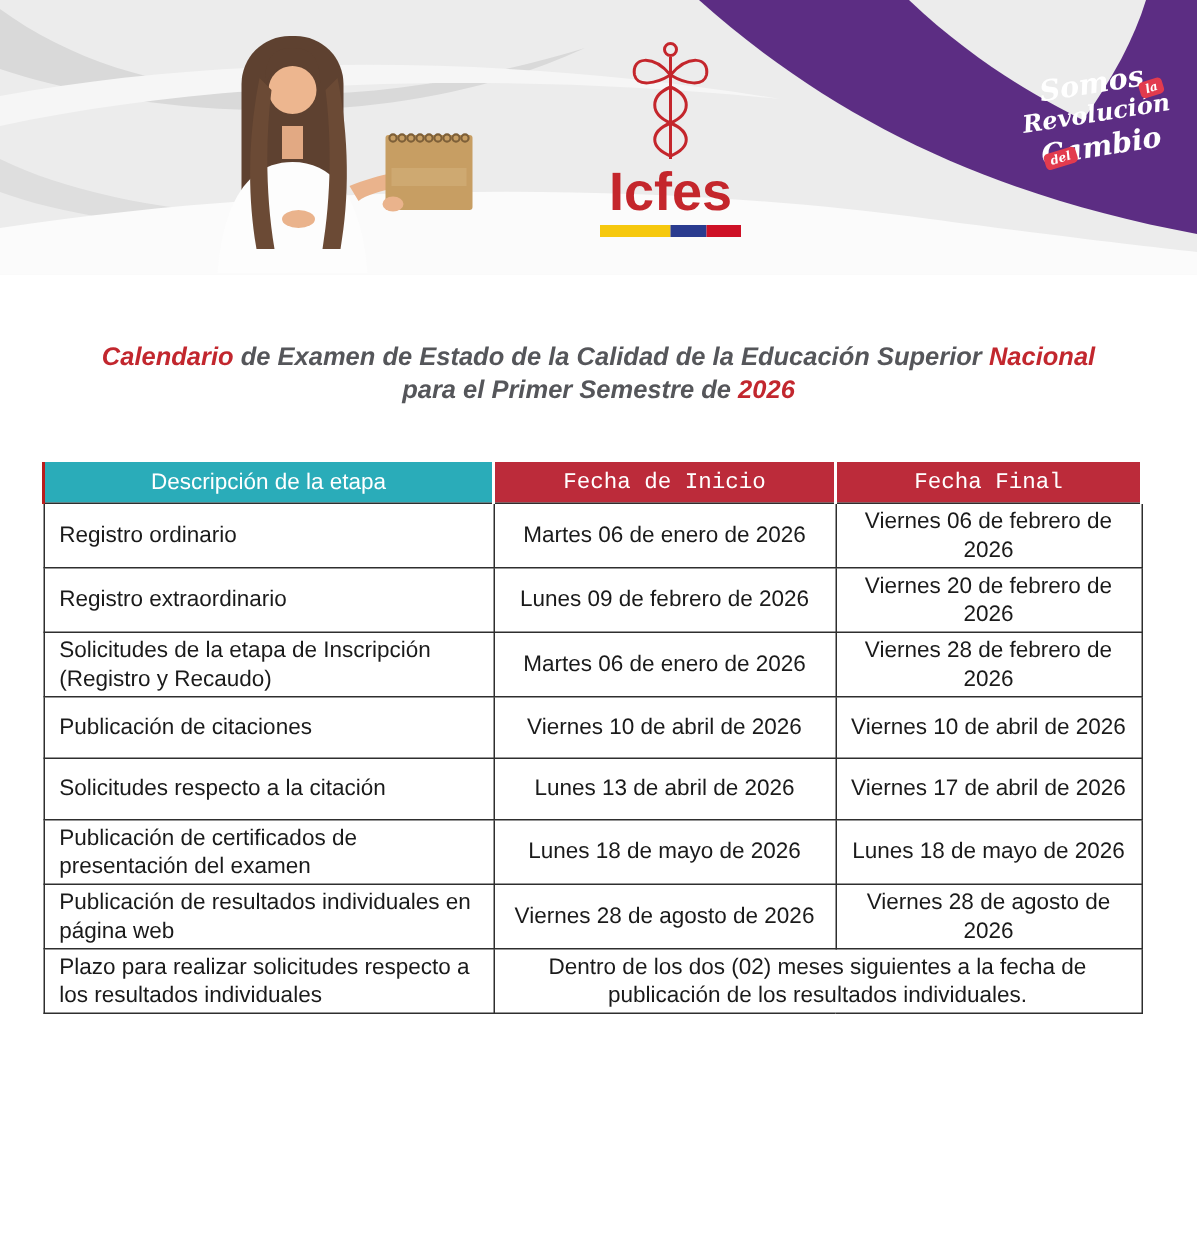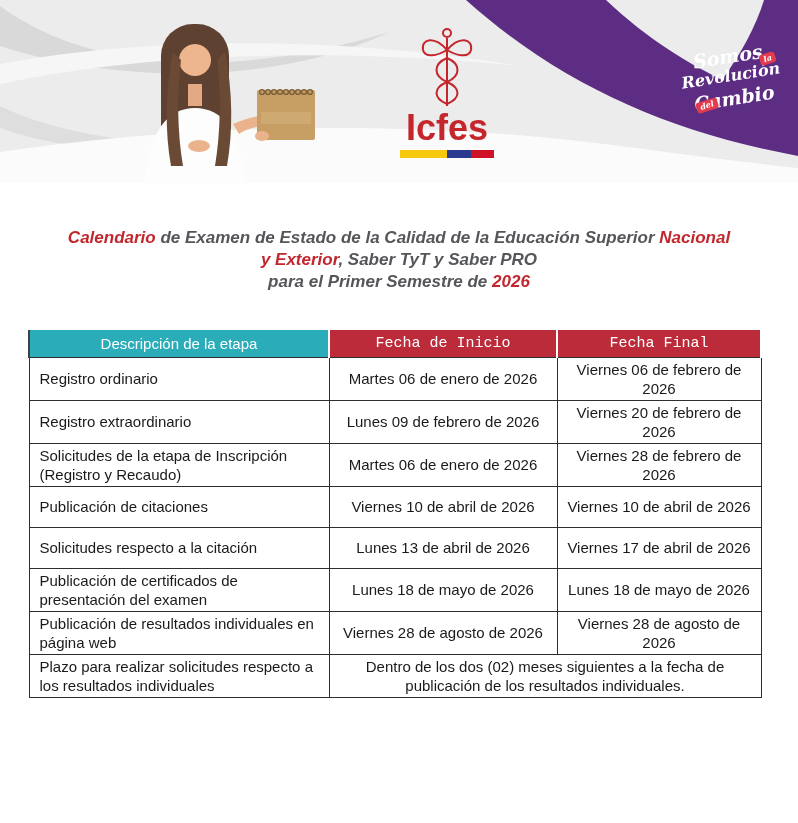--- a/index.html
+++ b/index.html
@@ -24,21 +24,21 @@
   .title{width:760px;margin:44px auto 0;text-align:center;
          font-weight:bold;font-size:17px;line-height:22px;color:#55565a;font-style:italic;}
   .title .red{color:#c2272e;}
 
   
   table.cal{border-collapse:collapse;width:732px;margin:37px 0 0 28px;
             font-size:15px;line-height:19px;color:#1a1a1a;table-layout:fixed;}
   col.c1{width:300px;} col.c2{width:228px;} col.c3{width:204px;}
   thead tr{height:27px;}
   thead th{font-weight:normal;font-size:15px;color:#ffffff;
-           border-left:2px solid #404040;border-right:2px solid #ffffff;padding:0 4px;}
+           border-left:2px solid #b91c1c;border-right:2px solid #ffffff;padding:0 4px;}
   th.th-teal{background:#2aacb9;}
   th.th-red{background:#bc2b3a;font-family:Liberation Mono, monospace;}
   tbody td{border:1px solid #2e2e2e;padding:2px 8px;vertical-align:middle;}
   tbody td.c-etapa{text-align:left;padding-left:10px;}
   tbody td.c-date{text-align:center;}
   tbody td.c-merged{text-align:center;}
   tbody tr{height:41px;}
   tbody tr:nth-child(9){height:46px;}
   tbody tr:nth-child(11){height:45px;}
 </style>
@@ -107,21 +107,20 @@
       <span class="w1">Somos</span>
       <span class="chip chip-la">la</span>
       <span class="w2">Revolución</span>
       <span class="chip chip-del">del</span>
       <span class="w3">Cambio</span>
     </div>
   </div>
 
   <div class="title">
     <div><span class="red">Calendario</span><span> de Examen de Estado de la Calidad de la Educación Superior </span><span class="red">Nacional</span></div>
-    <div><span class="red">y Exterior</span><span>, Saber TyT y Saber PRO</span></div>
     <div><span>para el Primer Semestre de </span><span class="red">2026</span></div>
   </div>
 
   <table class="cal">
     <colgroup>
         <col class="c1">
         <col class="c2">
         <col class="c3">
       </colgroup>
     <thead>

